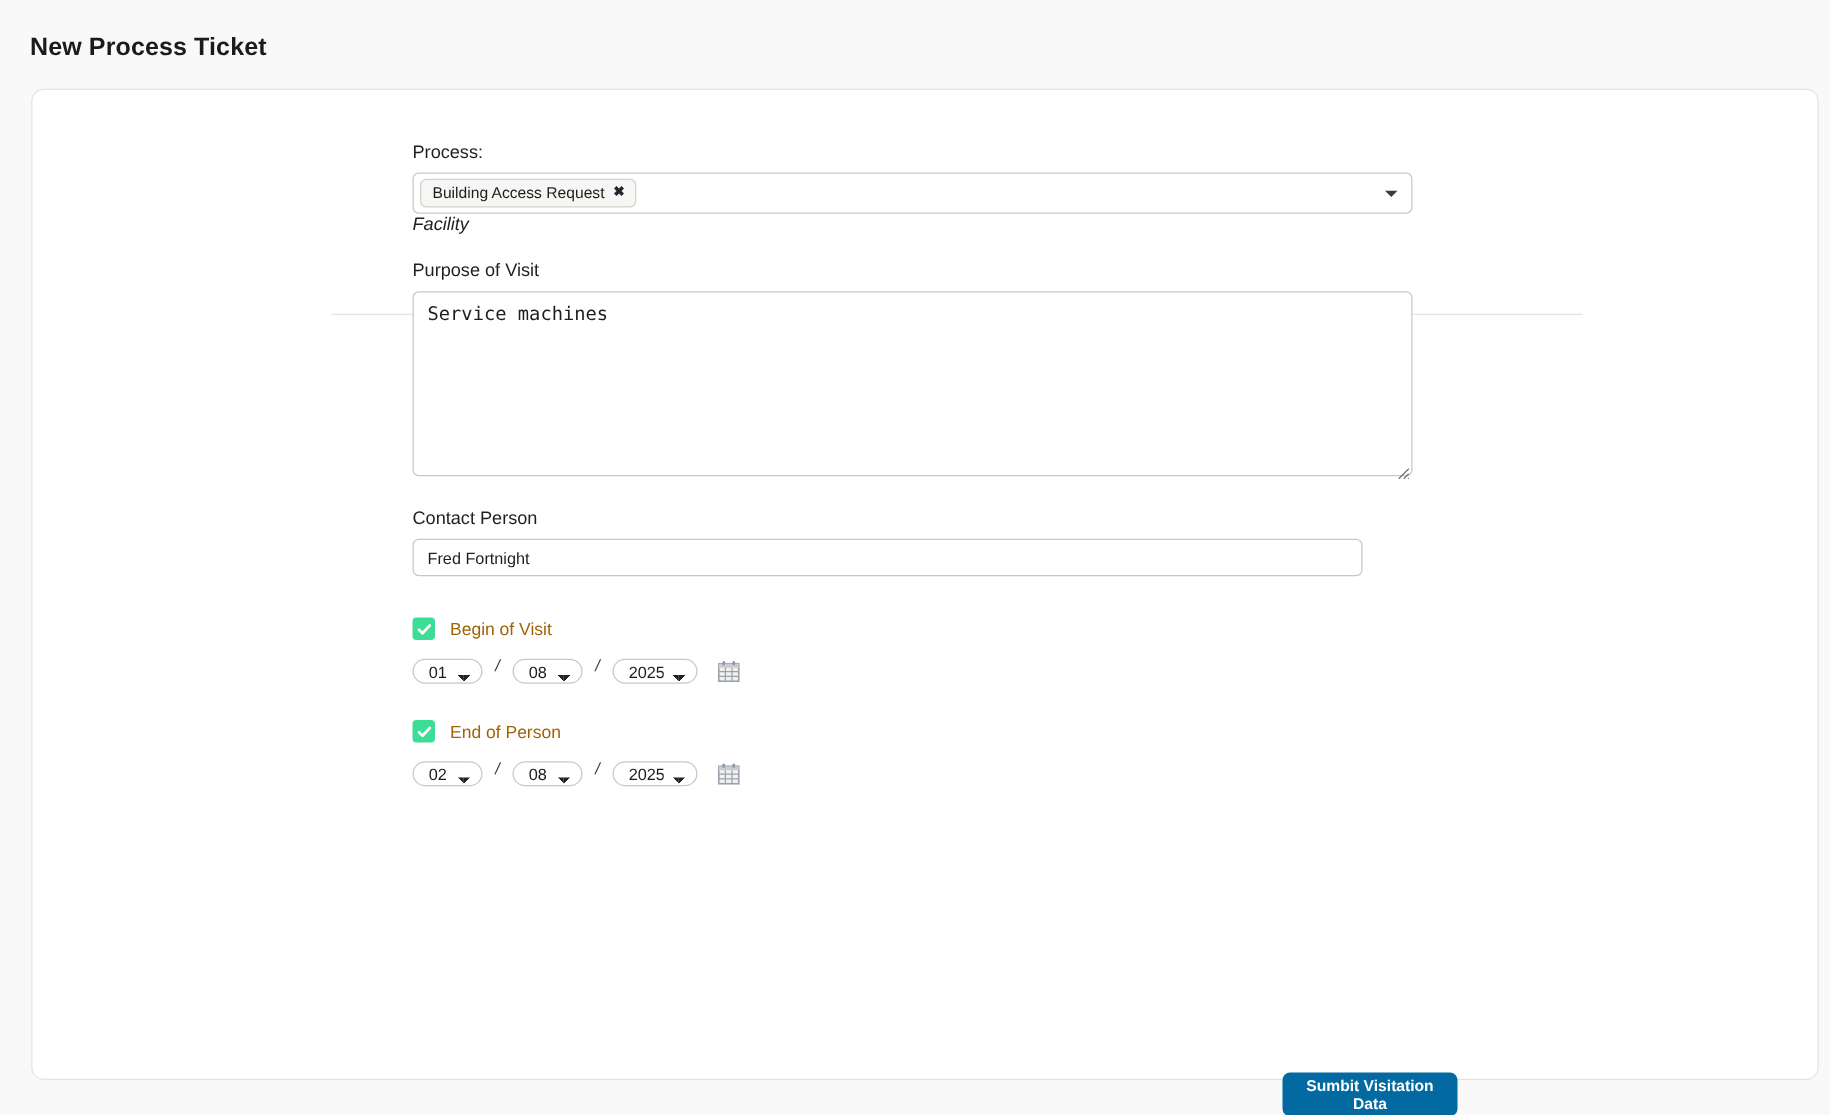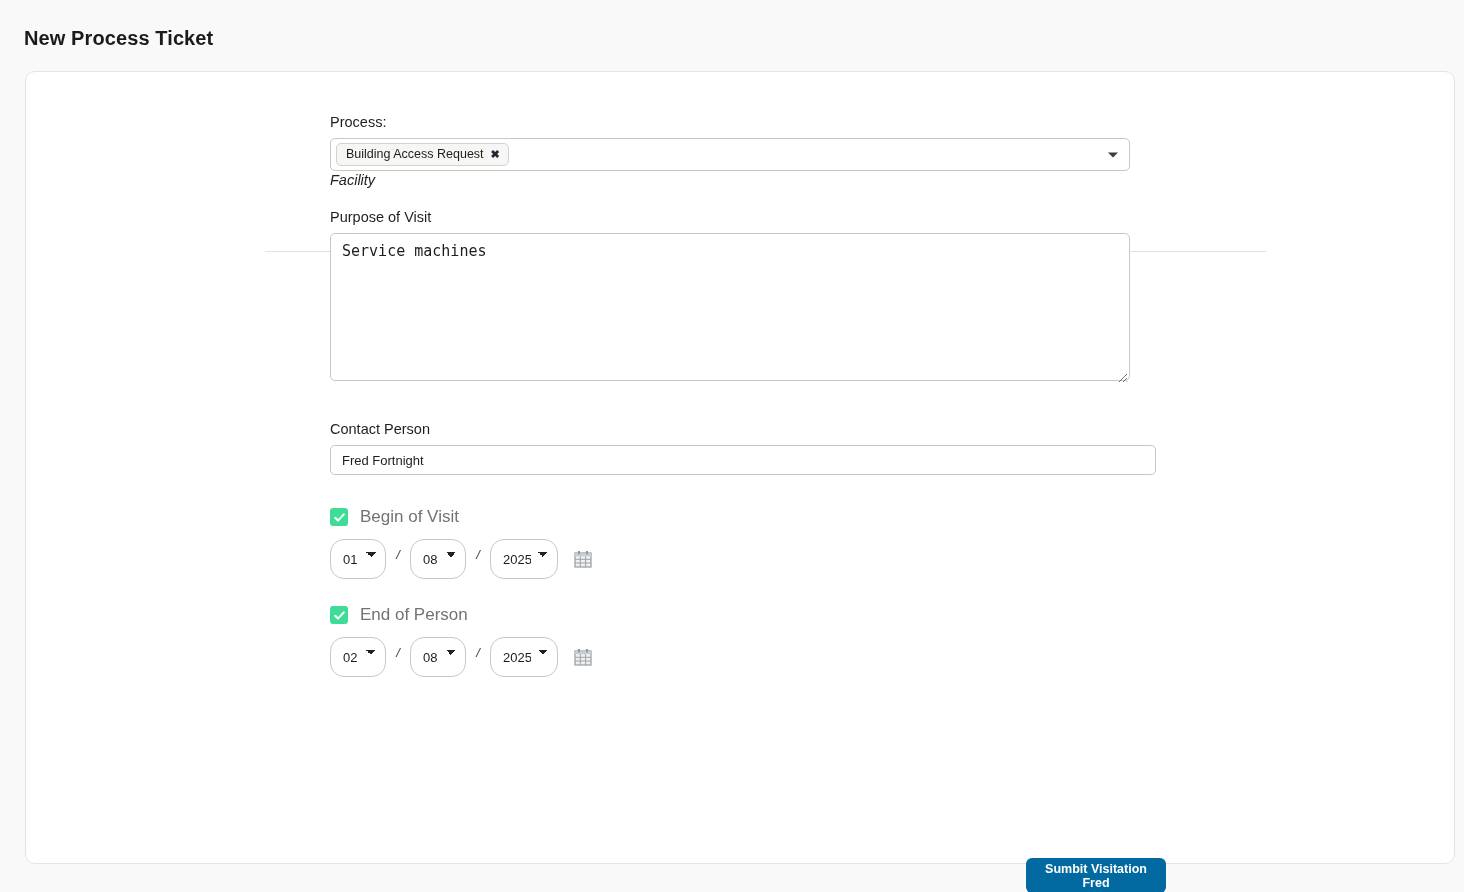--- a/index.html
+++ b/index.html
@@ -128,21 +128,21 @@
   .resize-grip {
     position: absolute;
     right: 2px;
     bottom: 2px;
     width: 13px;
     height: 13px;
     pointer-events: none;
   }
 
   .text-input {
-    width: 826px;
+    width: 760px;
     height: 30px;
     border: 1px solid #c9c7c2;
     border-radius: 5px;
     background: #fff;
     padding: 4px 11px;
     font-family: "Liberation Sans", sans-serif;
     font-size: 13px;
     color: #1e1e1e;
     line-height: 20px;
   }
@@ -157,41 +157,41 @@
     height: 18px;
     border-radius: 3px;
     background: #3ddc97;
     display: inline-flex;
     align-items: center;
     justify-content: center;
     cursor: pointer;
     flex: none;
   }
   .check-label {
-    font-size: 17px;
-    color: #737373;
+    font-size: 14px;
+    color: #a16207;
     line-height: 18px;
   }
 
   .date-row {
     display: flex;
     align-items: center;
     gap: 0;
     margin-top: 13px;
   }
   .date-sel {
     appearance: none;
     -webkit-appearance: none;
     border: 1px solid #c9c7c2;
     border-radius: 14px;
     background: #fff;
     font-family: "Liberation Sans", sans-serif;
     font-size: 13px;
     color: #1c1c1c;
-    height: 40px;
+    height: 20px;
     padding: 0 26px 0 12px;
     cursor: pointer;
     background-image:
       linear-gradient(45deg, transparent 50%, #222 50%),
       linear-gradient(135deg, #222 50%, transparent 50%);
     background-position:
       calc(100% - 14px) 12px,
       calc(100% - 9px) 12px;
     background-size: 5px 5px, 5px 5px;
     background-repeat: no-repeat;
@@ -265,21 +265,21 @@
       <div class="ta-wrap">
         <textarea class="textarea-box" placeholder="" style="">Service machines</textarea>
         <svg class="resize-grip" viewBox="0 0 13 13">
           <line x1="12" y1="4" x2="4" y2="12" stroke="#6f6f6f" stroke-width="1"></line>
           <line x1="12" y1="8" x2="8" y2="12" stroke="#6f6f6f" stroke-width="1"></line>
           <line x1="12" y1="11.5" x2="11.5" y2="12" stroke="#6f6f6f" stroke-width="1"></line>
         </svg>
       </div>
     </div>
 
-    <div class="block" style="margin-top:35px;">
+    <div class="block" style="margin-top:20px;">
       <div class="field-label">Contact Person</div>
       <input class="text-input" type="text" value="Fred Fortnight" style="">
     </div>
 
     <div class="block" style="margin-top:33px;">
       <div class="check-row">
         <span class="checkbox">
           <svg width="13" height="13" viewBox="0 0 13 13">
             <polyline points="2.2,6.8 5,9.6 10.8,3.4" fill="none" stroke="#ffffff" stroke-width="2.1" stroke-linecap="round" stroke-linejoin="round"></polyline>
           </svg>
@@ -342,16 +342,16 @@
           <line x1="6.3" y1="6.2" x2="6.3" y2="17" stroke="#9aa3ae" stroke-width="1"></line>
           <line x1="11.6" y1="6.2" x2="11.6" y2="17" stroke="#9aa3ae" stroke-width="1"></line>
         </svg>
       </div>
     </div>
 
   </div>
 
   <button class="submit-btn">
     <span>Sumbit Visitation</span><br>
-    <span>Fred</span>
+    <span>Data</span>
   </button>
 
 </div>
 
 </body></html>

